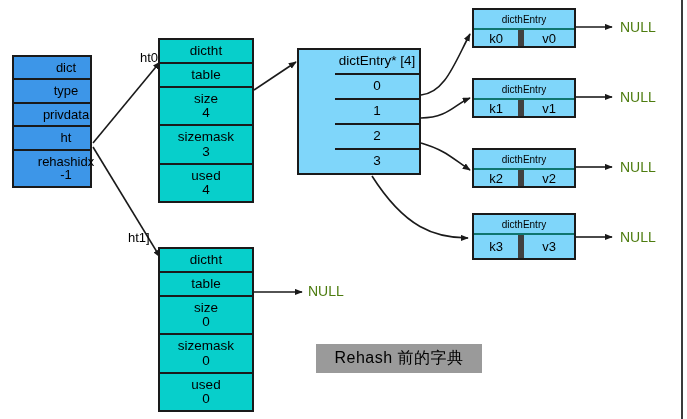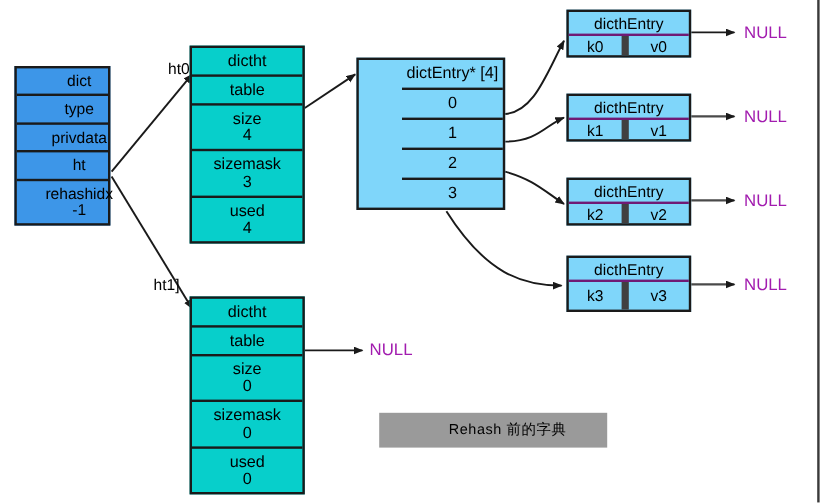--- a/index.html
+++ b/index.html
@@ -59,22 +59,22 @@
   
   .array-box{background:#7fd6fa;}
   .array-box .row{font-size:13.5px;margin-left:36px;}
   .array-box .row.hdr{font-size:13.5px;}
 
   
   .entry-box{background:#7fd6fa;}
   .entry-box .hdr{
     height:20px;
     flex:0 0 20px;
-    font-size:13px;
-    border-bottom:2px solid #701a75;
+    font-size:10px;
+    border-bottom:2px solid #0f766e;
     display:flex;align-items:center;justify-content:center;
     box-sizing:border-box;
   }
   .entry-box .kv{
     flex:1 1 auto;
     display:flex;
     box-sizing:border-box;
   }
   .entry-box .kv span{
     flex:1 1 50%;
@@ -88,34 +88,33 @@
   .label{
     position:absolute;
     font-size:13px;
     color:#000;
     white-space:nowrap;
     margin-left:32px;
   }
   .null-label{
     position:absolute;
     font-size:14px;
-    color:#a21caf;
+    color:#4d7c0f;
     white-space:nowrap;
   }
   
   .caption{
     position:absolute;
     background:#9a9a9a;
     color:#000;
-    font-size:12px;
+    font-size:16px;
     display:flex;
     align-items:center;
     justify-content:center;
     letter-spacing:0.5px;
-    padding-left:24px;
   }
   svg.arrows{
     position:absolute;
     left:0;top:0;
     width:687px;height:419px;
     pointer-events:none;
   }
 </style>
 </head>
 <body>

